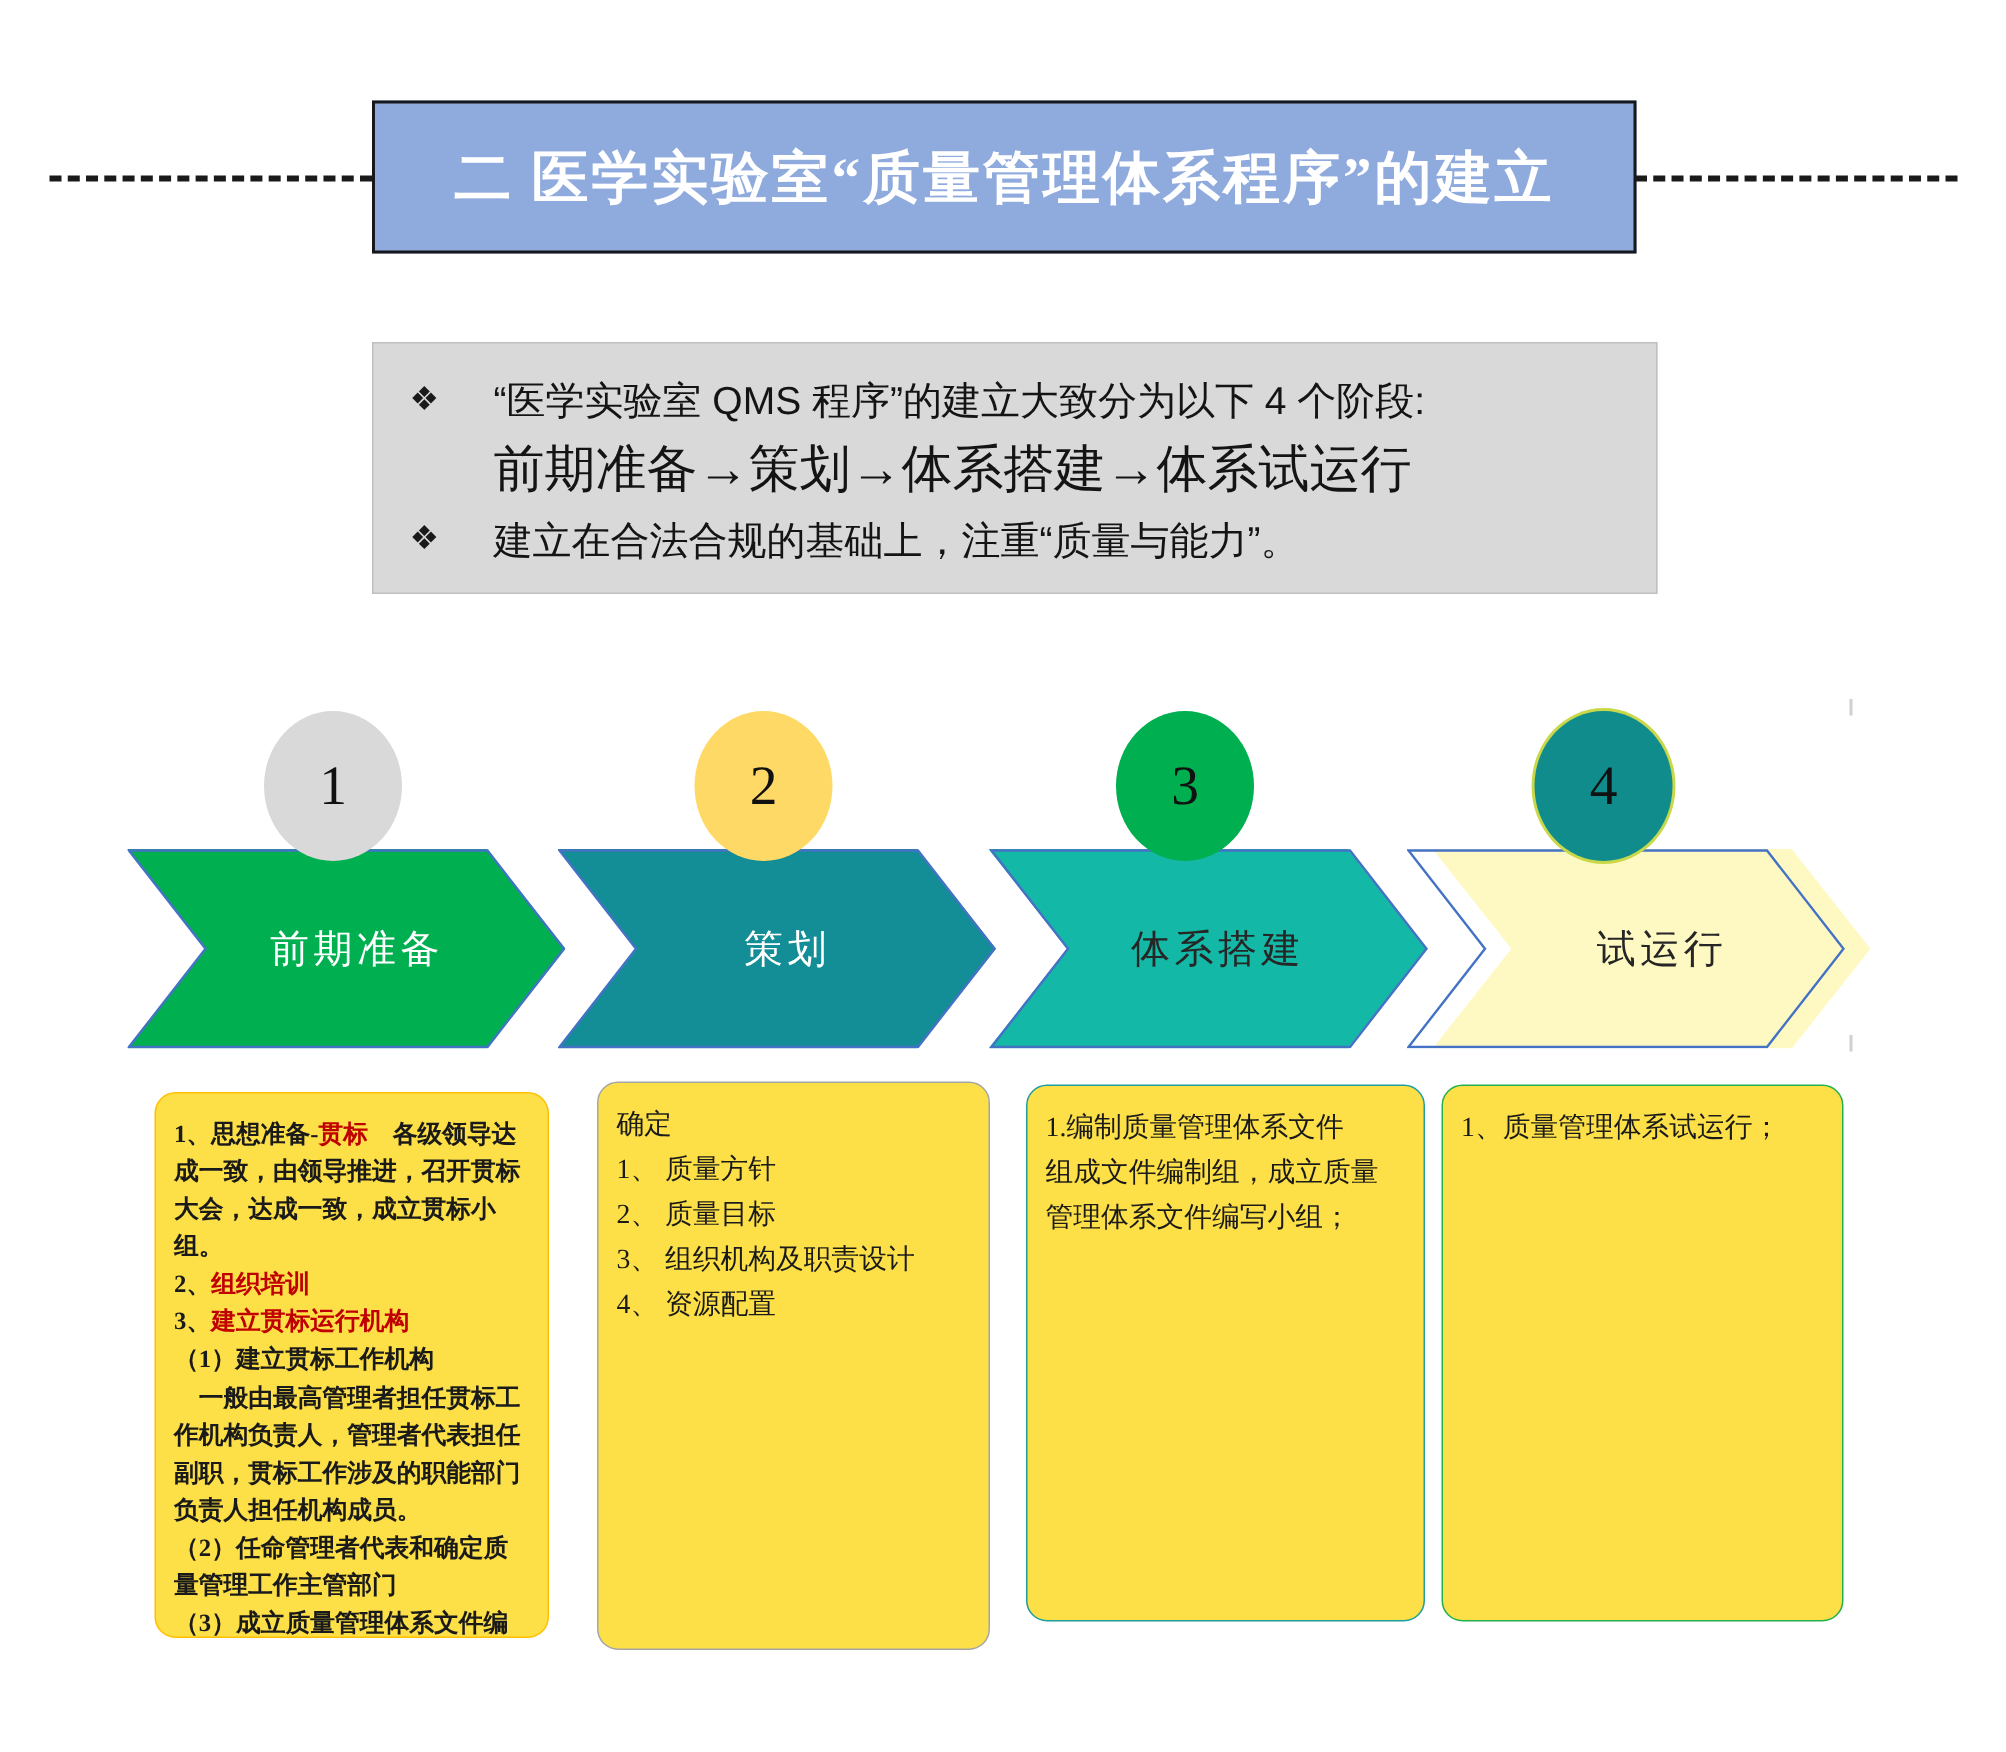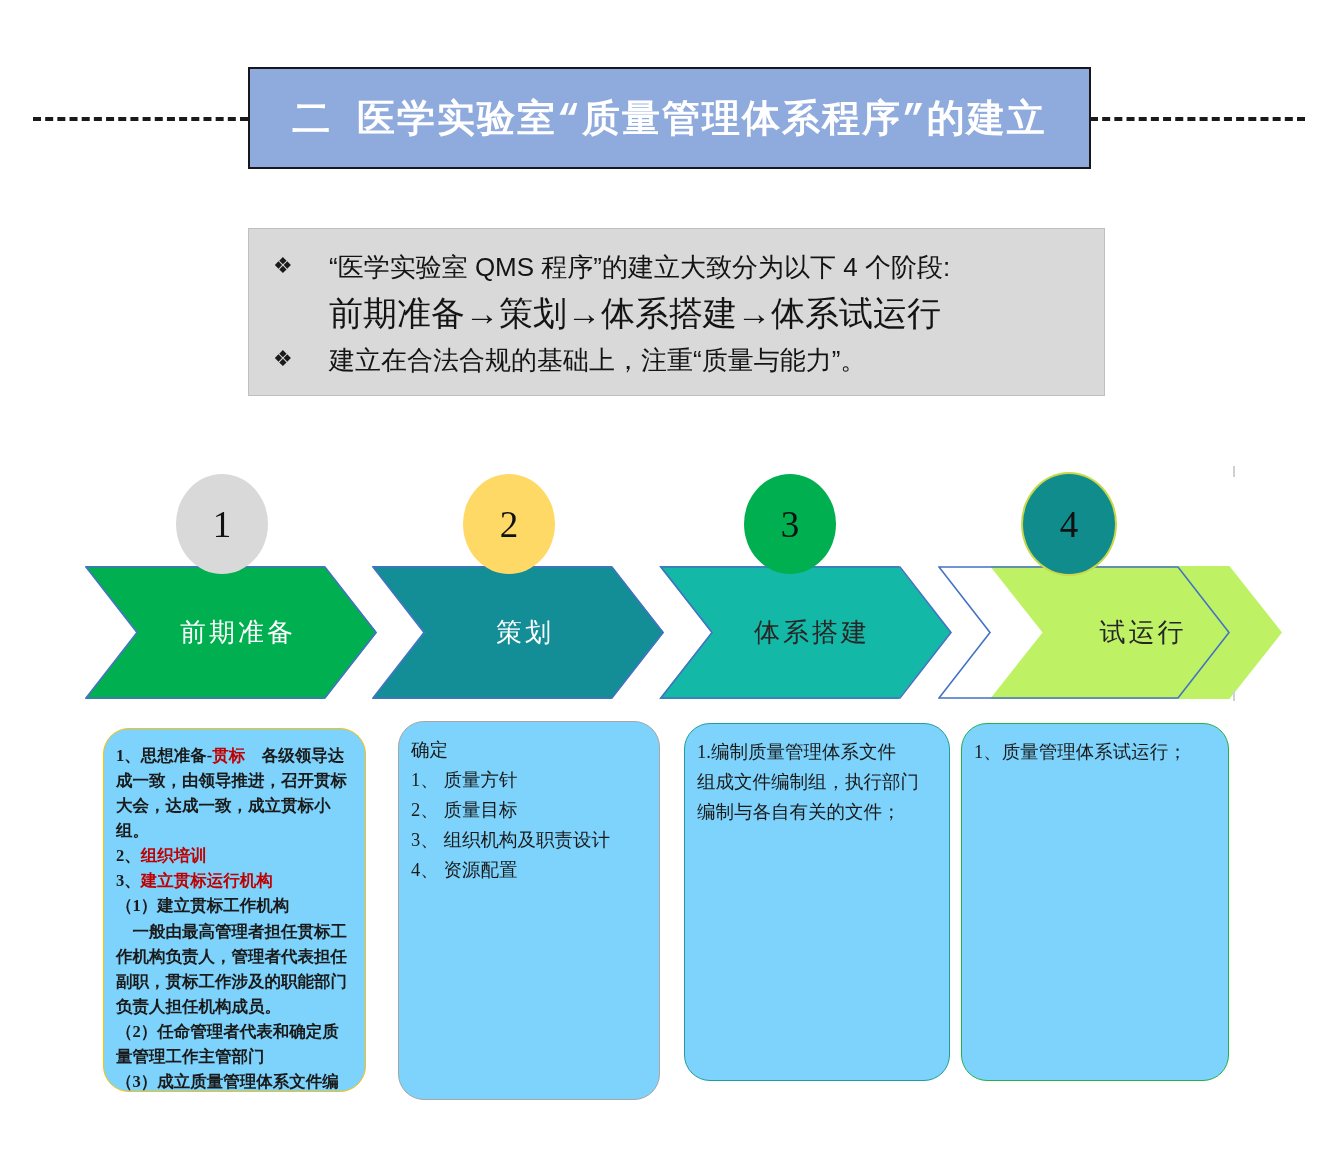--- a/index.html
+++ b/index.html
@@ -42,21 +42,21 @@
     height: 102px;
     background: #8faadc;
     border: 2px solid #18181c;
     box-sizing: border-box;
     display: flex;
     align-items: center;
     justify-content: center;
   }
   .title-text {
     color: #ffffff;
-    font-family: Liberation Mono, monospace;
+    font-family: Liberation Serif, serif;
     font-weight: bold;
     font-size: 38px;
     letter-spacing: 2px;
     white-space: nowrap;
   }
 
   
   .note-box {
     position: absolute;
     left: 248px;
@@ -129,23 +129,23 @@
     position: absolute;
     top: 566px;
     width: 292px;
     height: 133px;
     pointer-events: none;
   }
 
   
   .detail {
     position: absolute;
-    border-radius: 26px;
-    box-sizing: border-box;
-    background: #7dd3fc;
+    border-radius: 14px;
+    box-sizing: border-box;
+    background: #fde047;
     overflow: hidden;
   }
   .detail-inner {
     padding: 14px 12px;
     font-size: 16.5px;
     line-height: 1.52;
     color: #1a1a1a;
     font-family: "Liberation Serif", "DejaVu Serif", serif;
     font-weight: bold;
   }
@@ -212,21 +212,21 @@
     </div>
     <div class="chev" style="left: 659px; background: #14b8a6;">
       <span class="chev-label" style="color: rgb(38, 38, 38);">体系搭建</span>
     </div>
     <svg class="chev-outline" viewBox="0 0 292 133" style="left: 660px;">
       <polygon points="1,1 240,1 291,66.5 240,132 1,132 52,66.5" fill="none" stroke="#4472c4" stroke-width="1.6"></polygon>
     </svg>
     <div class="circle" style="left: 744px; top: 474px; background: rgb(0, 176, 80); color: rgb(17, 17, 17);">
       <span>3</span>
     </div>
-    <div class="chev" style="left: 990px; background: #bef264;">
+    <div class="chev" style="left: 955px; background: #fef9c3;">
       <span class="chev-label" style="color: rgb(38, 38, 38);">试运行</span>
     </div>
     <svg class="chev-outline" viewBox="0 0 292 133" style="left: 938px;">
       <polygon points="1,1 240,1 291,66.5 240,132 1,132 52,66.5" fill="none" stroke="#4472c4" stroke-width="1.6"></polygon>
     </svg>
     <div class="circle" style="left: 1023px; top: 474px; background: rgb(16, 140, 140); color: rgb(17, 17, 17); box-shadow: rgb(201, 216, 74) 0px 0px 0px 2px;">
       <span>4</span>
     </div>
   </div>
 
@@ -247,21 +247,21 @@
         <p><span>确定</span></p>
         <p><span>1、 质量方针</span></p>
         <p><span>2、 质量目标</span></p>
         <p><span>3、 组织机构及职责设计</span></p>
         <p><span>4、 资源配置</span></p>
       </div>
     </div>
     <div class="detail detail-3" style="left: 684px; top: 723px; width: 266px; height: 358px; border: 1.6px solid rgb(31, 158, 158);">
       <div class="detail-inner">
         <p><span>1.编制质量管理体系文件</span></p>
-        <p><span>组成文件编制组，执行部门编制与各自有关的文件；</span></p>
+        <p><span>组成文件编制组，成立质量管理体系文件编写小组；</span></p>
         <p class="gap">&nbsp;</p>
       </div>
     </div>
     <div class="detail detail-4" style="left: 961px; top: 723px; width: 268px; height: 358px; border: 1.6px solid rgb(34, 177, 76);">
       <div class="detail-inner">
         <p><span>1、质量管理体系试运行；</span></p>
         <p class="gap">&nbsp;</p>
       </div>
     </div>
   </div>

